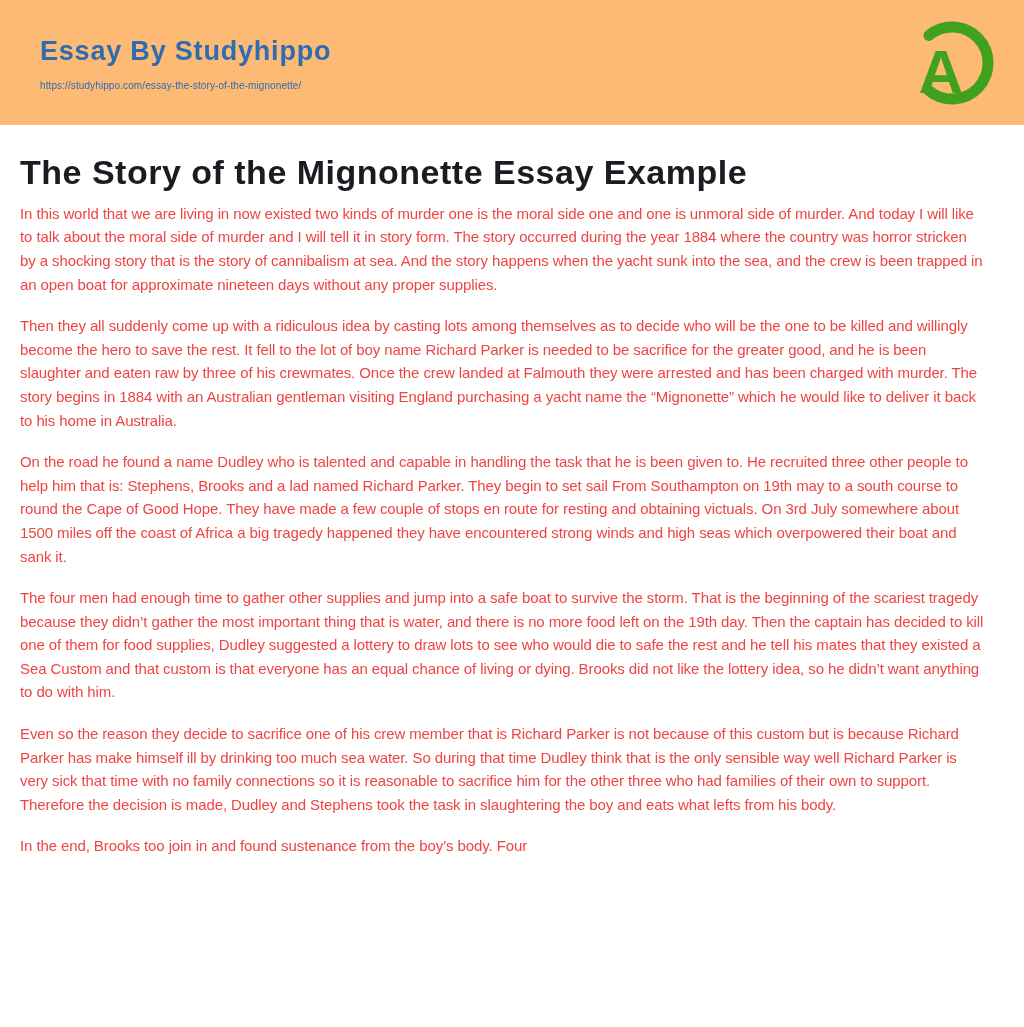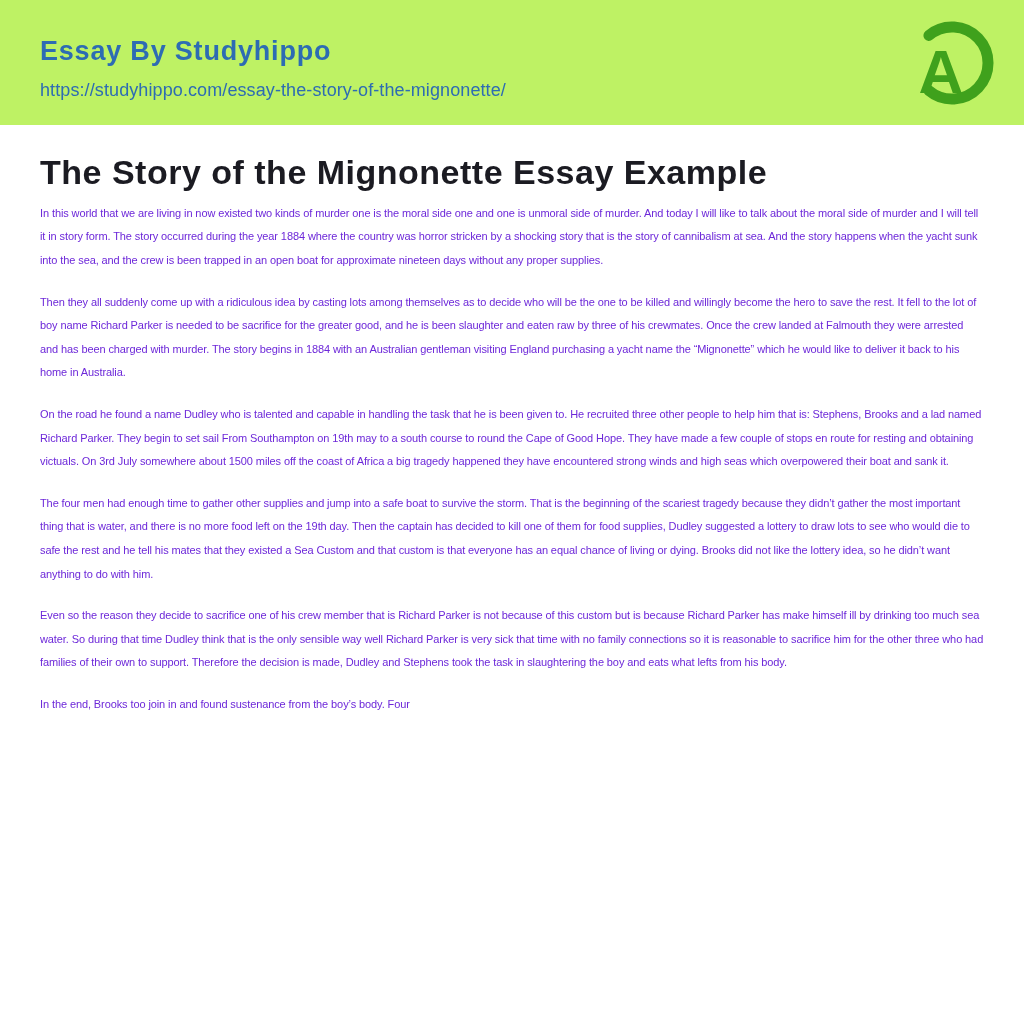--- a/index.html
+++ b/index.html
@@ -7,72 +7,72 @@
     padding: 0;
   }
   body {
     width: 1024px;
     height: 1027px;
     background: #ffffff;
     font-family: "Liberation Sans", sans-serif;
     overflow: hidden;
   }
   .site-header {
-    background: #bef264;
+    background: #fdba74;
     height: 125px;
     box-sizing: border-box;
     padding: 36px 40px 0 40px;
     position: relative;
   }
   .site-title {
     display: block;
     color: #2d6cb3;
     font-size: 27px;
     font-weight: 700;
     letter-spacing: 0.8px;
     text-decoration: none;
     cursor: pointer;
   }
   .page-url {
     display: block;
     margin-top: 13px;
     color: #2d6cb3;
-    font-size: 18px;
+    font-size: 10px;
     letter-spacing: 0.1px;
     text-decoration: none;
     cursor: pointer;
   }
   .logo {
     position: absolute;
     top: 16px;
     right: 30px;
     width: 88px;
     height: 92px;
   }
   .logo svg { display: block; }
   .logo text {
     font-family: "Liberation Sans", sans-serif;
   }
   main.essay {
-    padding: 27px 40px 0 40px;
+    padding: 27px 40px 0 20px;
   }
   h1.essay-title {
     margin: 0 0 9px 0;
     font-size: 34px;
     line-height: 1.2;
     font-weight: 700;
     letter-spacing: 0.5px;
     color: #1b1b22;
   }
   p.body-par {
     margin: 0 0 18px 0;
-    font-size: 11px;
+    font-size: 15px;
     line-height: 23.6px;
     letter-spacing: -0.1px;
-    color: #6d28d9;
+    color: #ef4444;
   }
 </style>
 </head>
 <body>
 
 <div class="page">
 
   <header class="site-header">
     <div class="header-text">
       <a class="site-title">Essay By Studyhippo</a>

